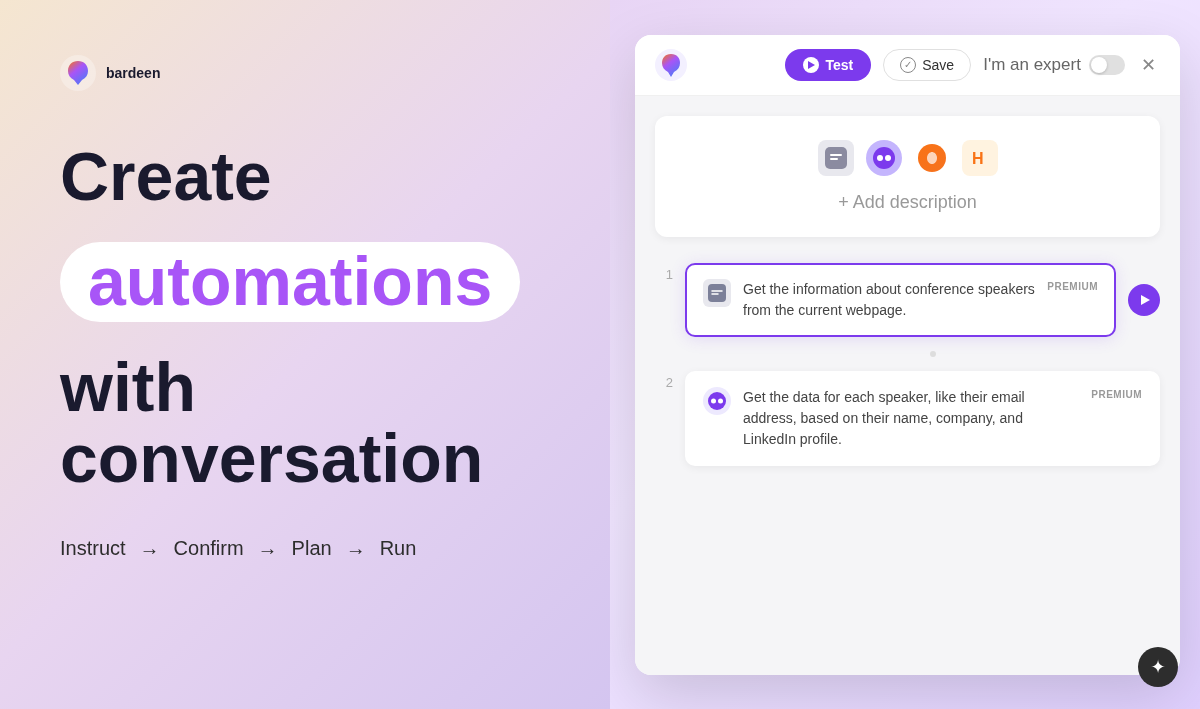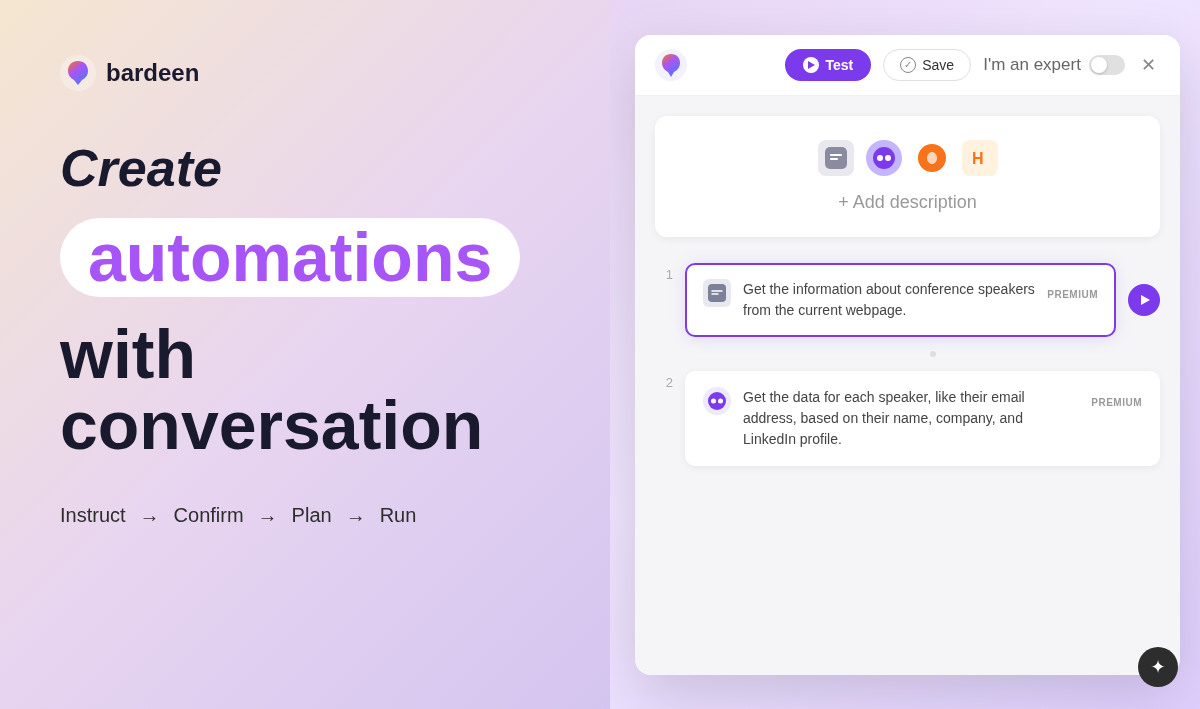--- a/index.html
+++ b/index.html
@@ -28,44 +28,43 @@
       gap: 10px;
       margin-bottom: 40px;
     }
 
     .logo-icon {
       width: 36px;
       height: 36px;
     }
 
     .logo-text {
-      font-size: 24px;
+      font-size: 14px;
       font-weight: 600;
       color: #1a1a2e;
     }
 
     .hero-text {
       margin-top: 10px;
     }
 
     .hero-create {
-      font-size: 52px;
+      font-size: 68px;
       font-weight: 800;
       color: #1a1a2e;
       line-height: 1.05;
       display: block;
-      font-style: italic;
     }
 
     .hero-automations-wrapper {
       display: inline-block;
       background: white;
       border-radius: 50px;
       padding: 4px 28px;
-      margin: 16px 0;
+      margin: 24px 0;
     }
 
     .hero-automations {
       font-size: 68px;
       font-weight: 800;
       color: #a855f7;
       line-height: 1.05;
     }
 
     .hero-with {
@@ -342,21 +341,21 @@
       color: #444;
       line-height: 1.5;
     }
 
     .premium-badge {
       font-size: 10px;
       font-weight: 700;
       color: #999;
       letter-spacing: 0.5px;
       flex-shrink: 0;
-      margin-top: 10px;
+      margin-top: 2px;
     }
 
     .step-run-btn {
       width: 32px;
       height: 32px;
       background: #7c3aed;
       border-radius: 50%;
       display: flex;
       align-items: center;
       justify-content: center;

